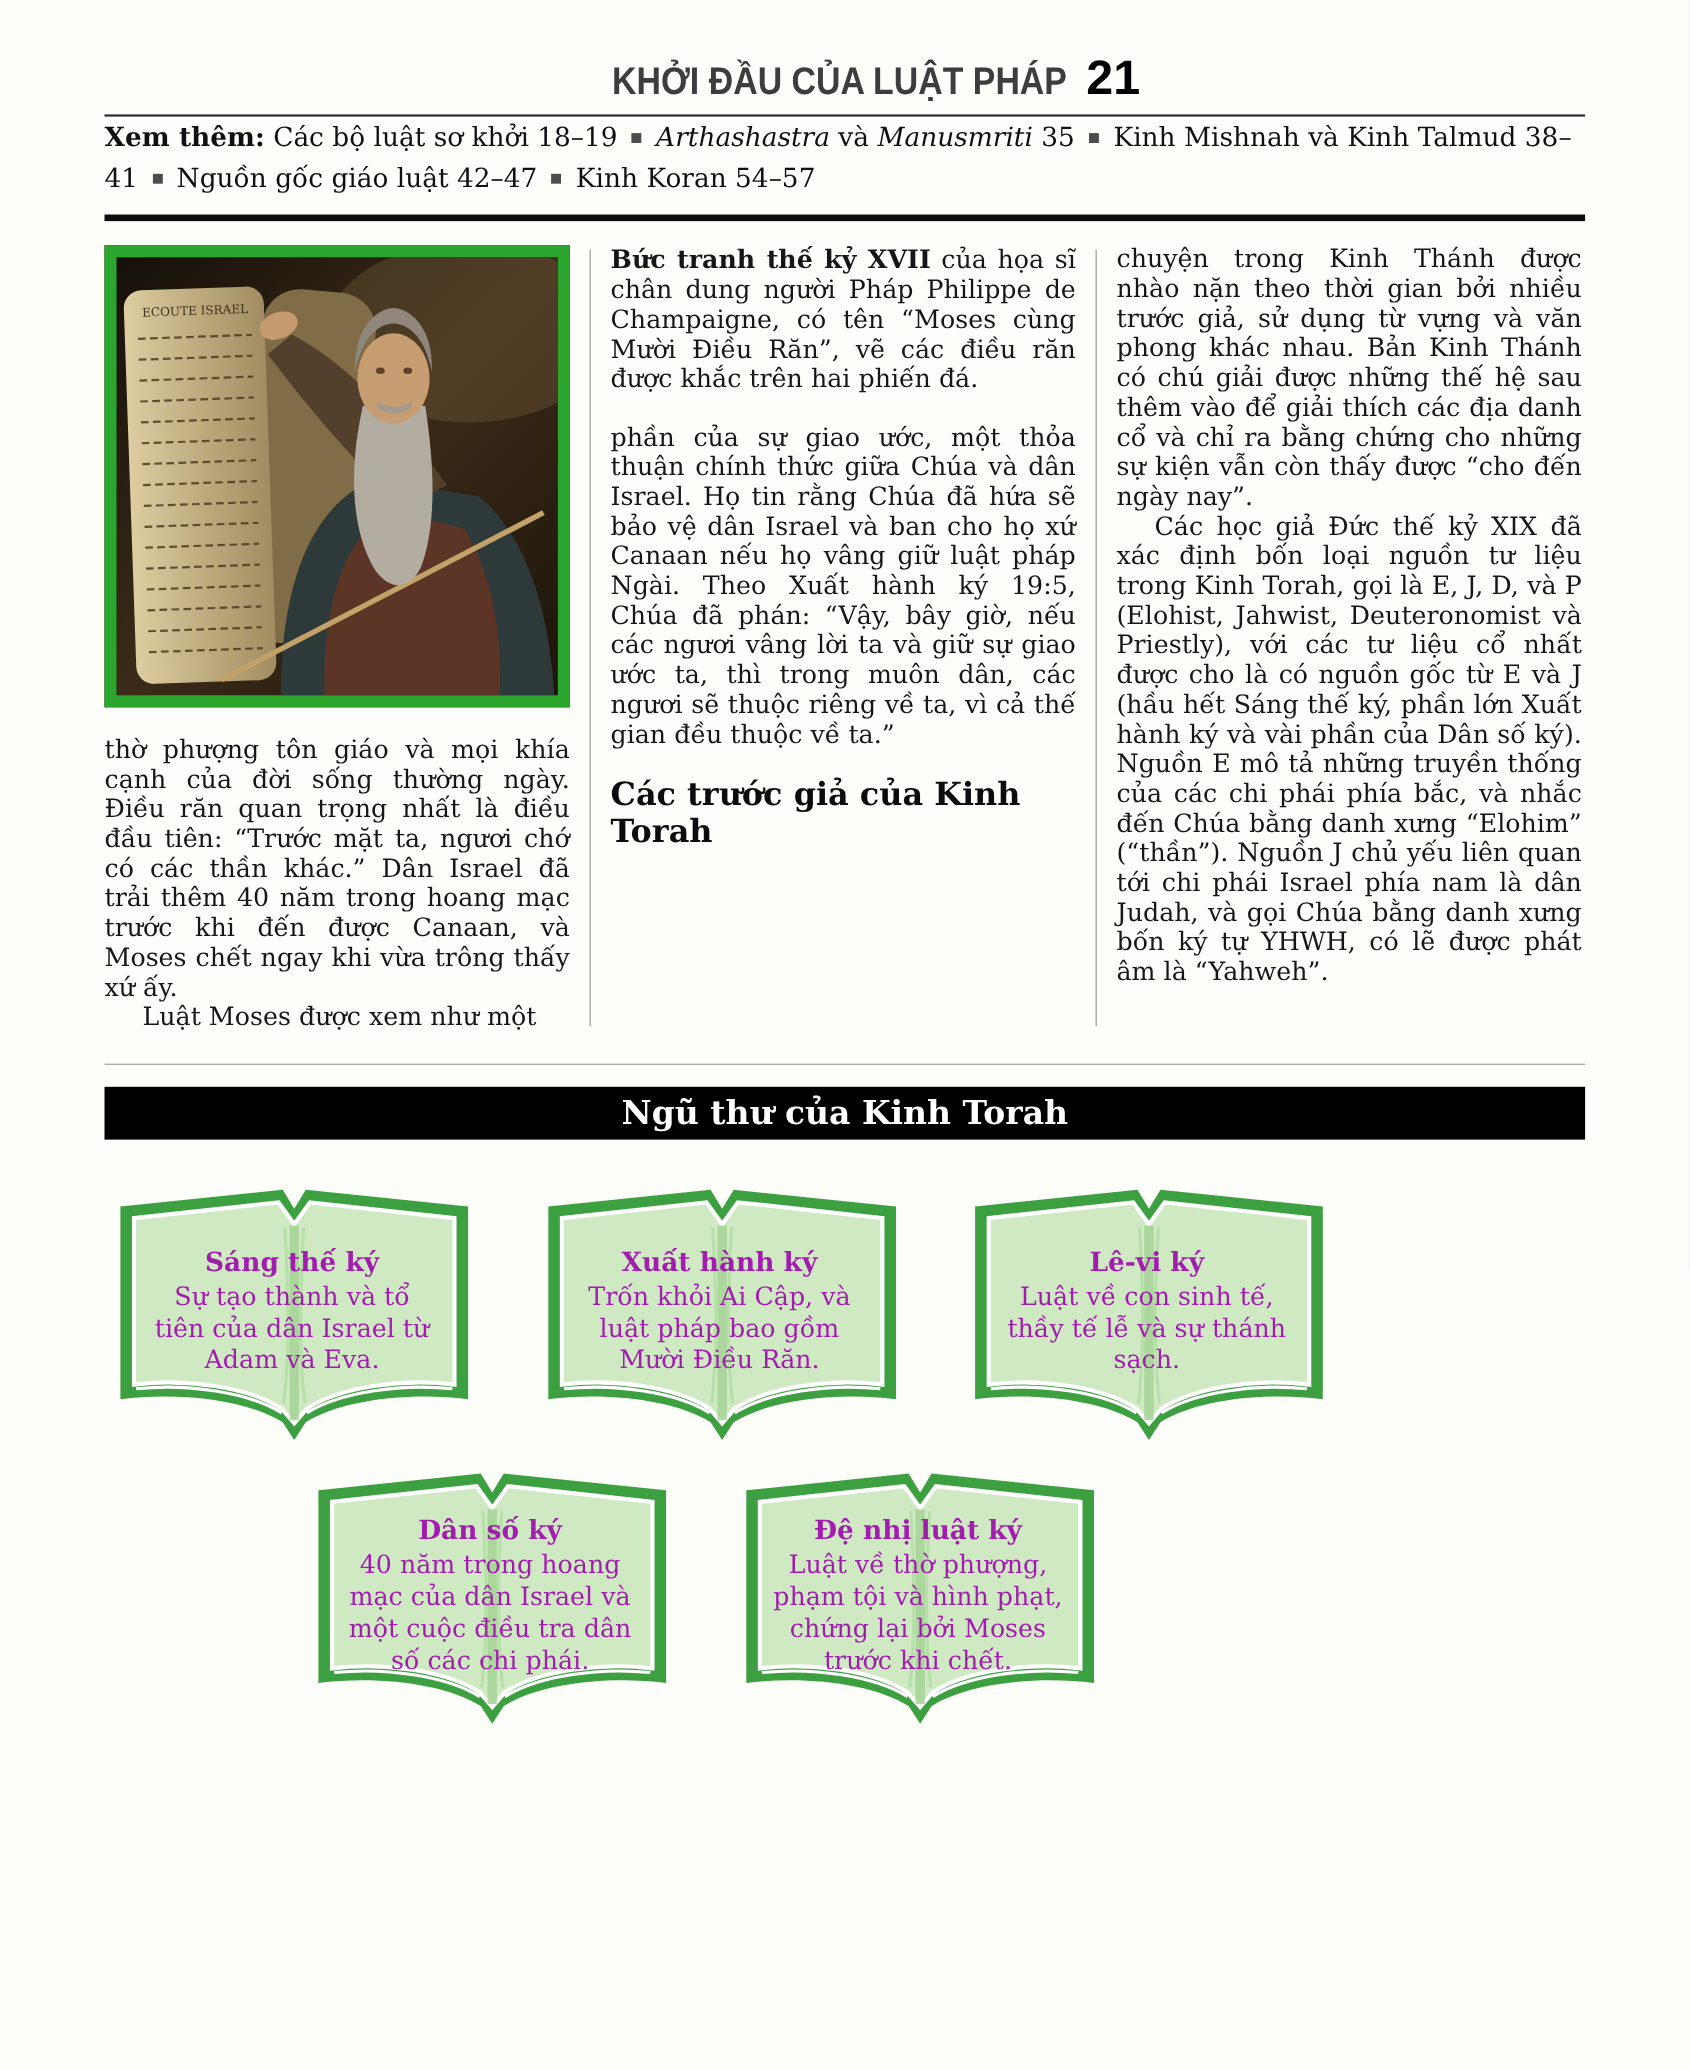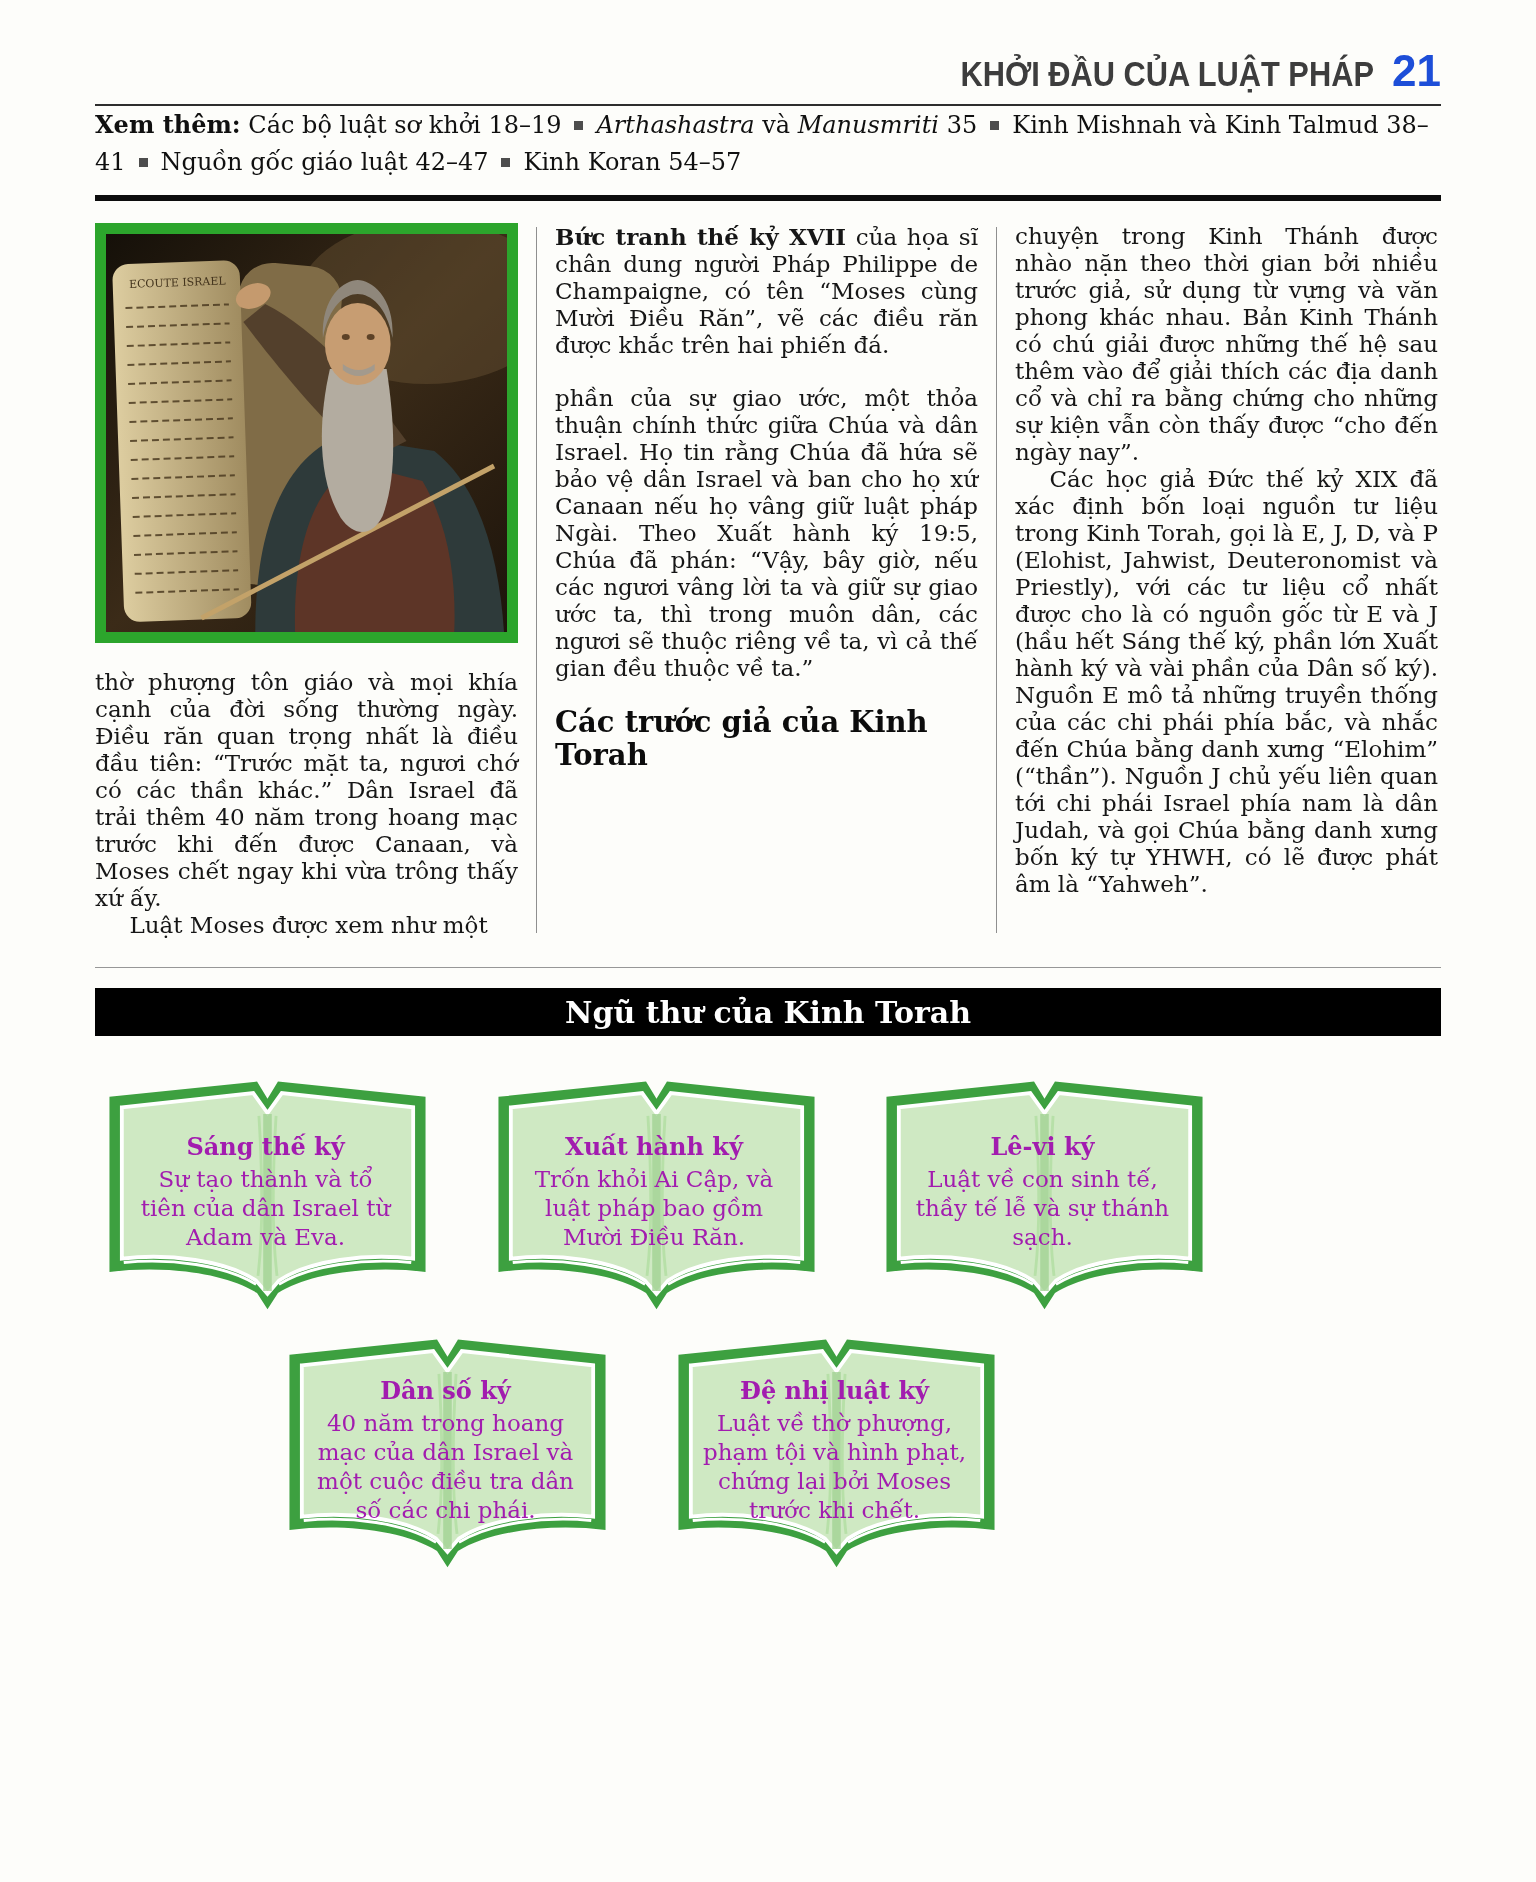--- a/index.html
+++ b/index.html
@@ -12,40 +12,40 @@
     background: #fdfdfa;
     font-family: "DejaVu Serif", serif;
     color: #161616;
     padding: 0 95px;
     overflow: hidden;
   }
 
   
   .page-header {
     display: flex;
-    justify-content: flex-end;
+    justify-content: center;
     align-items: baseline;
     gap: 18px;
     padding-top: 46px;
   }
   .header-title {
     display: inline-block;
     font-family: "Liberation Sans", sans-serif;
     font-weight: 700;
     font-size: 35px;
     color: #3d3d3d;
     transform: scaleX(0.88);
     transform-origin: right center;
     white-space: nowrap;
   }
   .page-number {
     font-family: "Liberation Sans", sans-serif;
     font-weight: 700;
     font-size: 44px;
-    color: #1d4ed8;
+    color: #000000;
   }
   .rule-thin { height: 2px; background: #2d2d2d; margin-top: 8px; }
   .rule-thick { height: 6px; background: #0d0d0d; margin-top: 14px; }
   .rule-hairline { height: 1px; background: #979797; margin-top: 28px; }
 
   
   .see-also {
     margin: 0 0 0 0;
     font-size: 24px;
     line-height: 37px;

